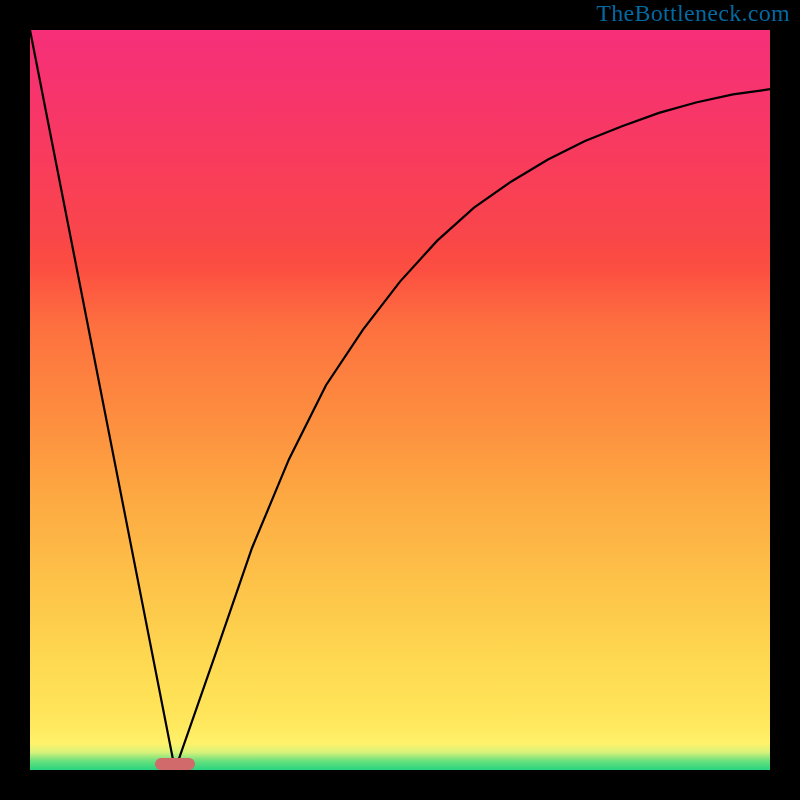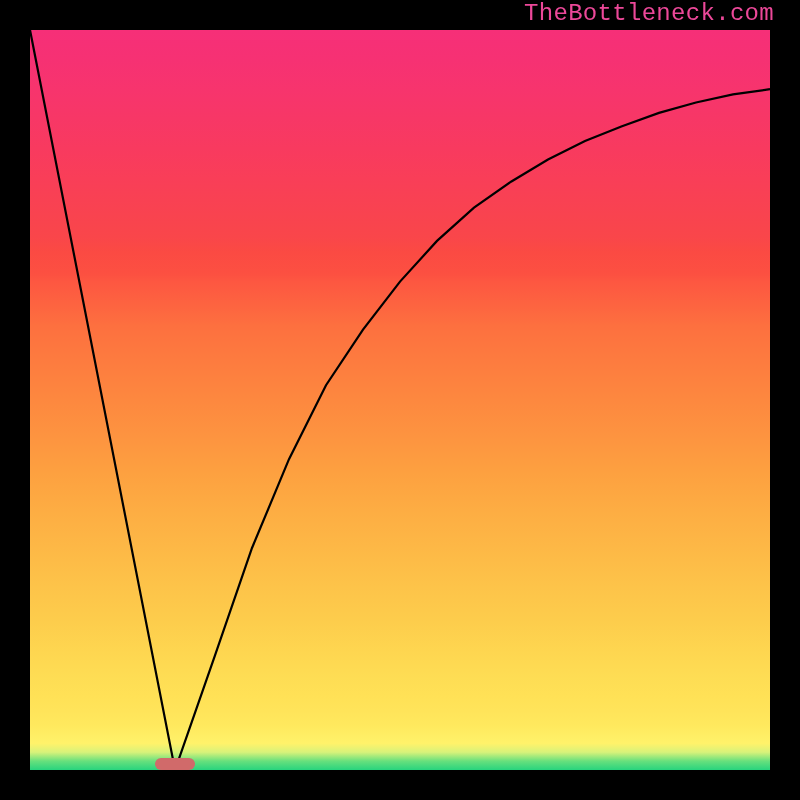--- a/index.html
+++ b/index.html
@@ -75,24 +75,24 @@
   }
   .marker {
     position: absolute;
     height: 12px;
     border-radius: 6px;
     background: #d16a6a;
   }
   .watermark {
     position: absolute;
     top: 0;
-    right: 26px;
-    font-family: Liberation Mono, monospace;
+    right: 10px;
+    font-family: Liberation Serif, serif;
     font-size: 24px;
-    color: #ec4899;
+    color: #0369a1;
     letter-spacing: 0.3px;
     user-select: none;
   }
 </style>
 </head>
 <body>
 
 <div class="chart-wrap">
 
   <div class="plot-area"></div>

